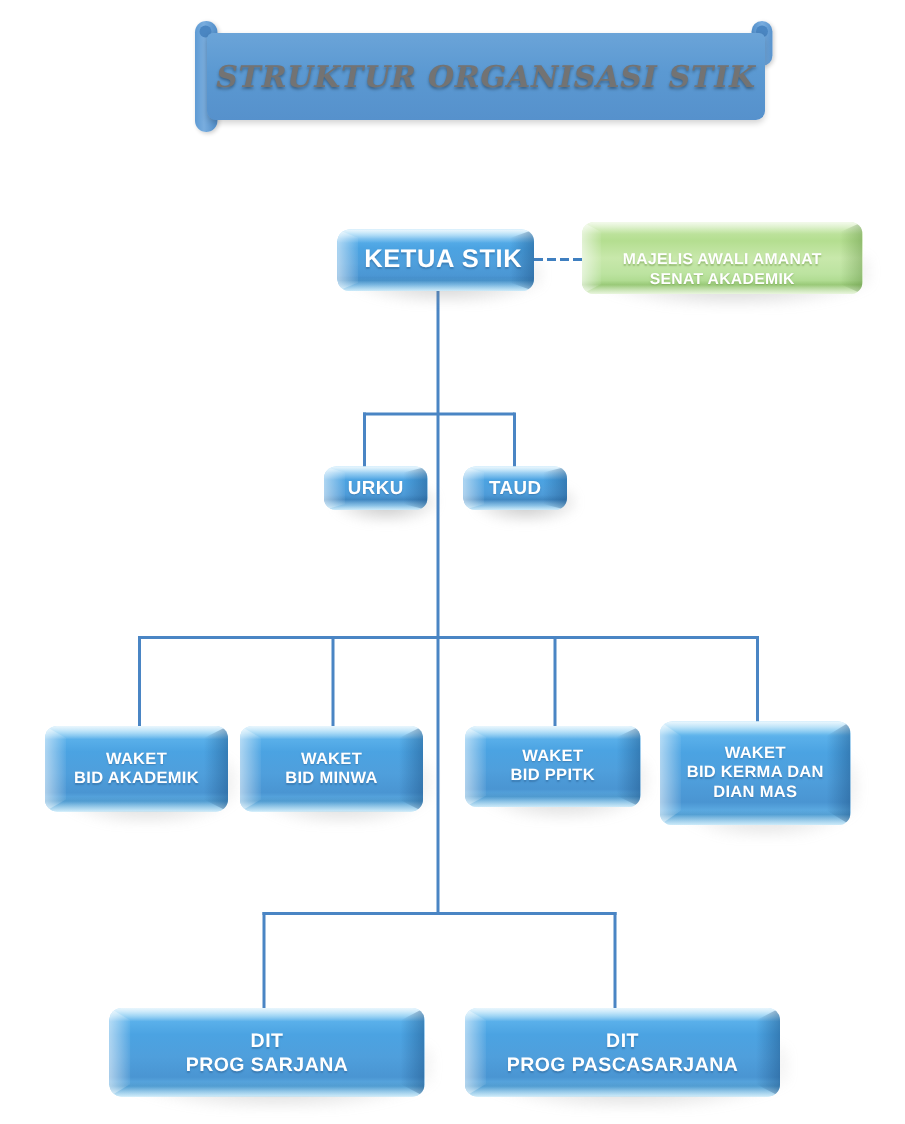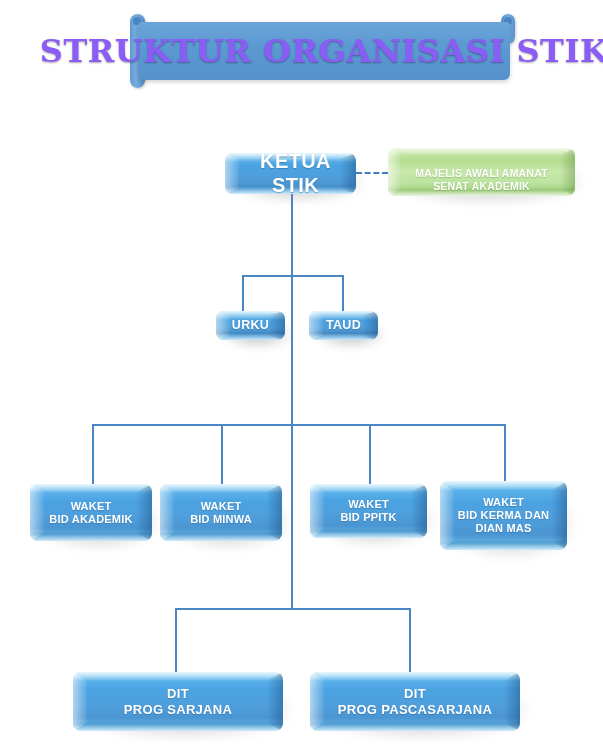--- a/index.html
+++ b/index.html
@@ -42,25 +42,26 @@
   }
   .banner-roll-right:after{
     content:"";position:absolute;left:3px;top:3px;width:8px;height:8px;
     border-radius:50%;background:#4a86c2;
   }
   .banner-text{
     position:absolute;left:8px;top:0;width:372px;height:58px;
     display:flex;align-items:center;justify-content:center;
     font-family:"DejaVu Serif", serif;
     font-weight:bold;
-    font-size:32px;
+    font-size:20px;
     letter-spacing:0.5px;
-    color:#8b5cf6;
+    color:#737373;
     text-shadow:0 1px 2px rgba(0,0,0,0.35);
     white-space:nowrap;
+    font-style:italic;
   }
 
   
   .ln{position:absolute;background:#4a85c4;}
   .ln-v{width:2px;}
   .ln-h{height:2px;}
   .ln-dash{
     position:absolute;height:0;border-top:2px dashed #3f7fc0;
   }
 
@@ -187,21 +188,21 @@
   <div class="ln ln-v" style="left:409px;top:608px;height:64px;"></div>
 
   <div class="node blue" style="left:225px;top:153px;width:131px;height:41px;">
     <div class="shadow"></div>
     <div class="face">
       <div class="bevel-t"></div>
         <div class="bevel-b"></div>
       <div class="bevel-l"></div>
         <div class="bevel-r"></div>
     </div>
-    <div class="label" style="font-size:20px;letter-spacing:0.4px;padding-left:16px;">KETUA STIK</div>
+    <div class="label" style="font-size:17px;letter-spacing:0.4px;padding-left:16px;">KETUA STIK</div>
   </div>
 
   <div class="node green" style="left:388px;top:148px;width:187px;height:48px;">
     <div class="shadow"></div>
     <div class="face">
       <div class="bevel-t"></div>
         <div class="bevel-b"></div>
       <div class="bevel-l"></div>
         <div class="bevel-r"></div>
     </div>

